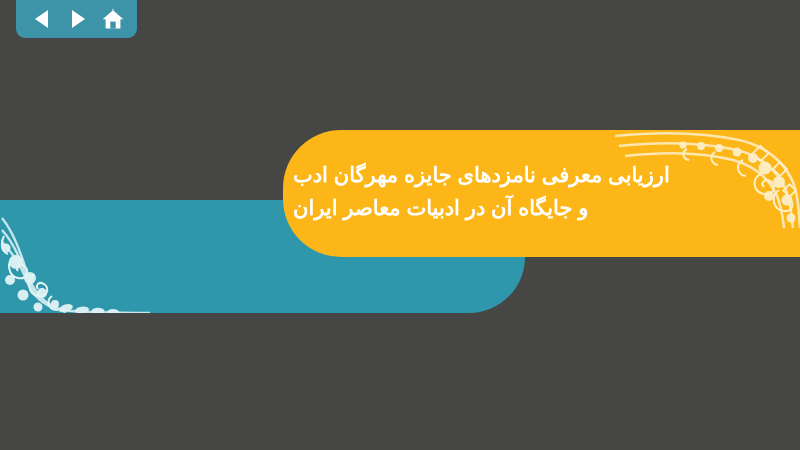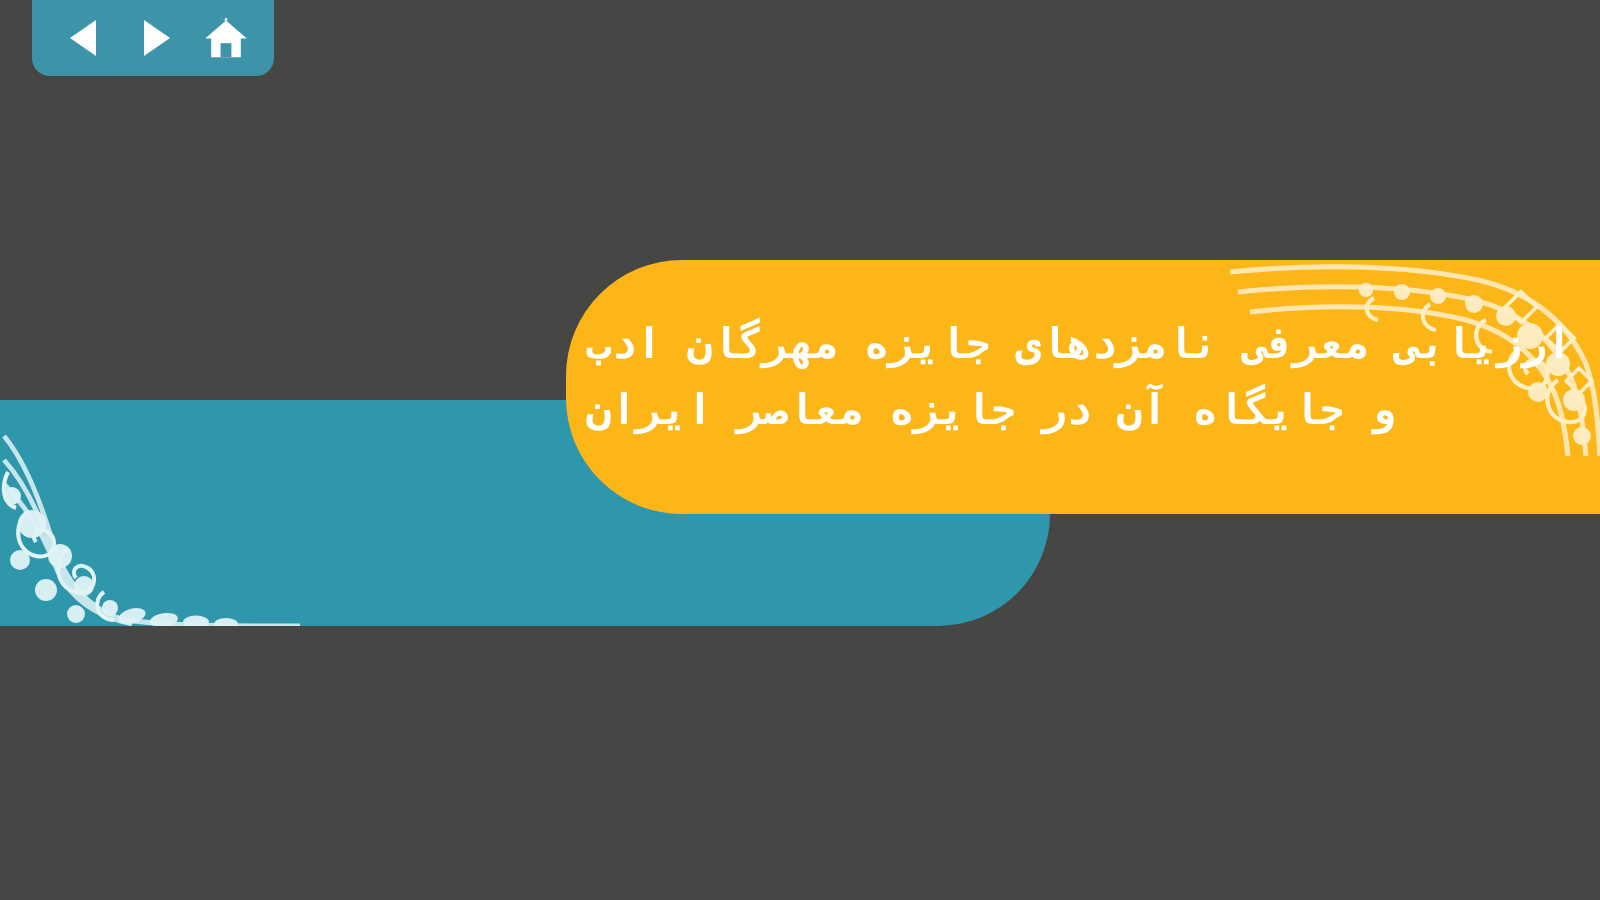--- a/index.html
+++ b/index.html
@@ -103,21 +103,21 @@
     flex-direction: column;
     align-items: flex-end;
     justify-content: center;
     box-sizing: border-box;
     padding: 0 18px 4px 10px;
     direction: rtl;
     pointer-events: none;
   }
   .title-line {
     color: #ffffff;
-    font-family: Liberation Mono, monospace;
+    font-family: Liberation Sans, sans-serif;
     font-size: 21px;
     font-weight: 600;
     line-height: 1.55;
     white-space: nowrap;
     letter-spacing: 0px;
     text-align: right;
     direction: rtl;
     unicode-bidi: isolate;
   }
 </style>
@@ -219,16 +219,16 @@
           <rect x="140" y="18" width="11" height="11" transform="rotate(45 145.5 23.5)"></rect>
           <rect x="160" y="34" width="10" height="10" transform="rotate(45 165 39)"></rect>
           <rect x="170" y="56" width="9" height="9" transform="rotate(45 174.5 60.5)"></rect>
         </g>
       </svg>
     </span>
   </div>
 
   <div id="title-block">
     <div class="title-line">ارزیابی معرفی نامزدهای جایزه مهرگان ادب</div>
-    <div class="title-line">و جایگاه آن در جایزه معاصر ایران</div>
+    <div class="title-line">و جایگاه آن در ادبیات معاصر ایران</div>
   </div>
 
 </div>
 
 </body></html>

